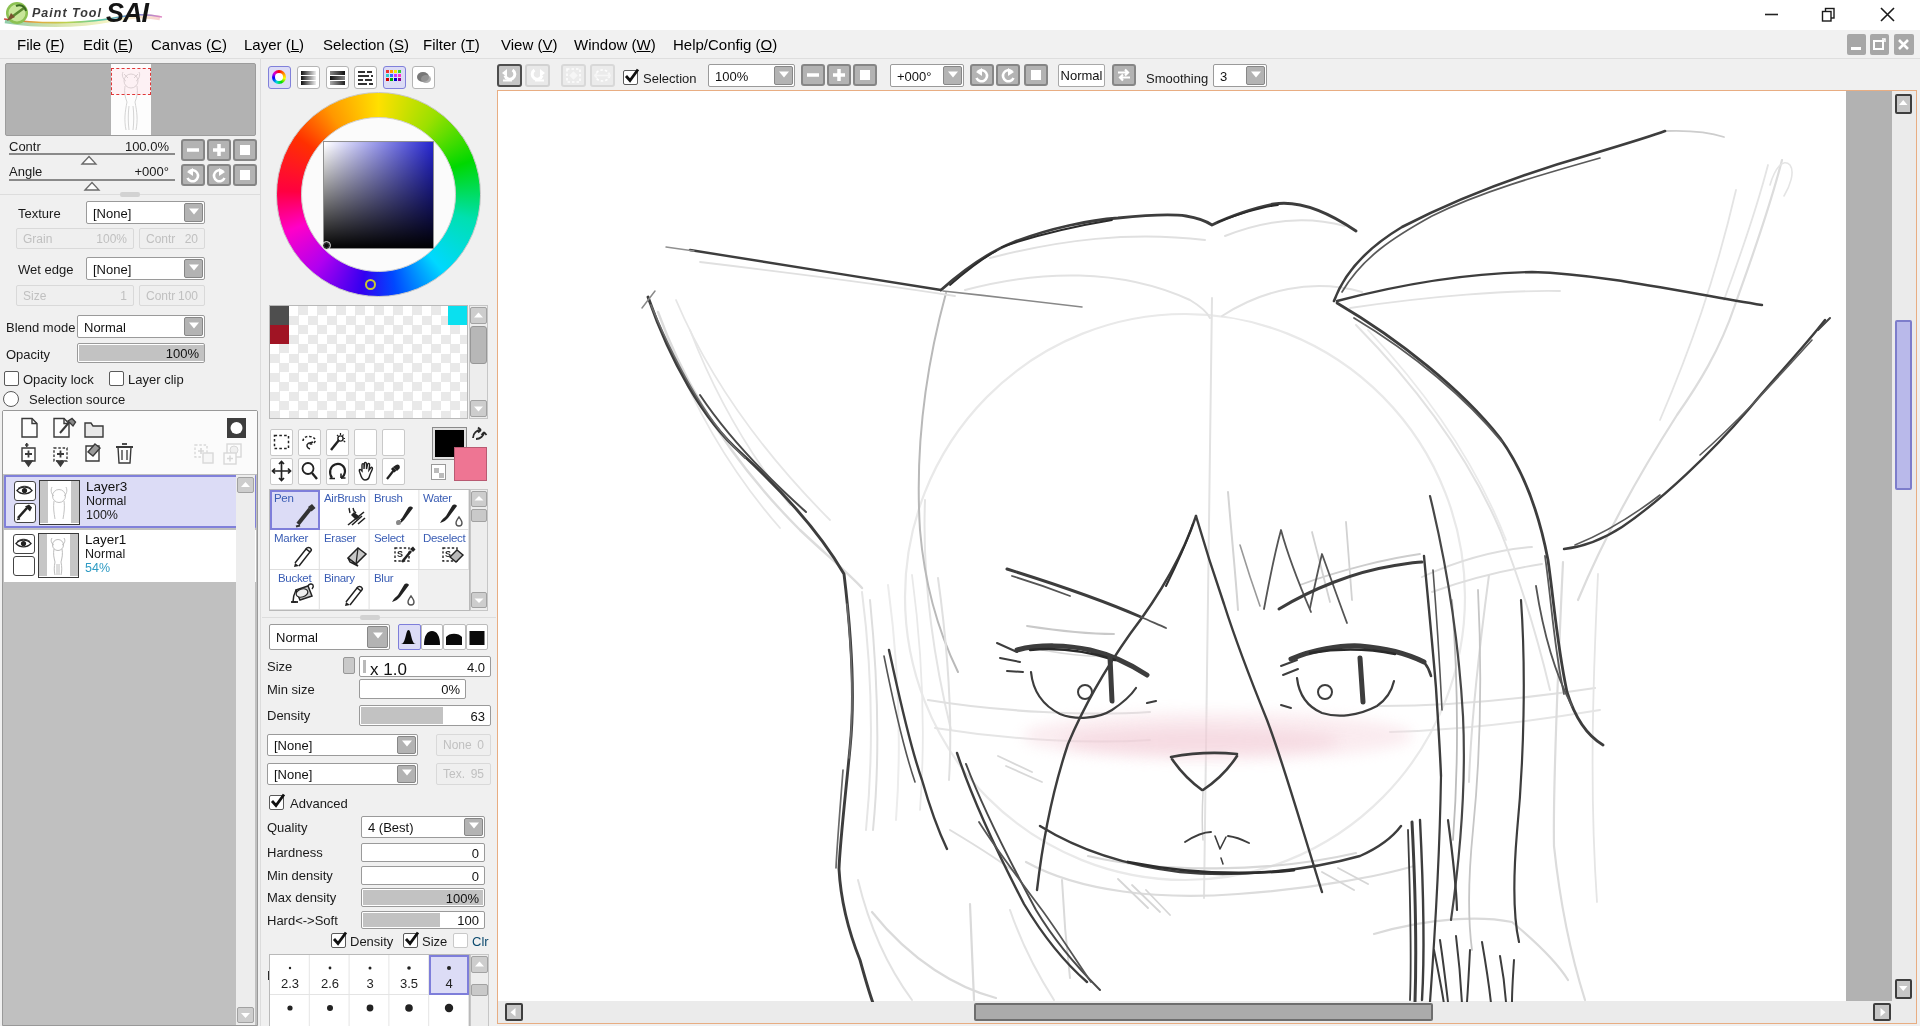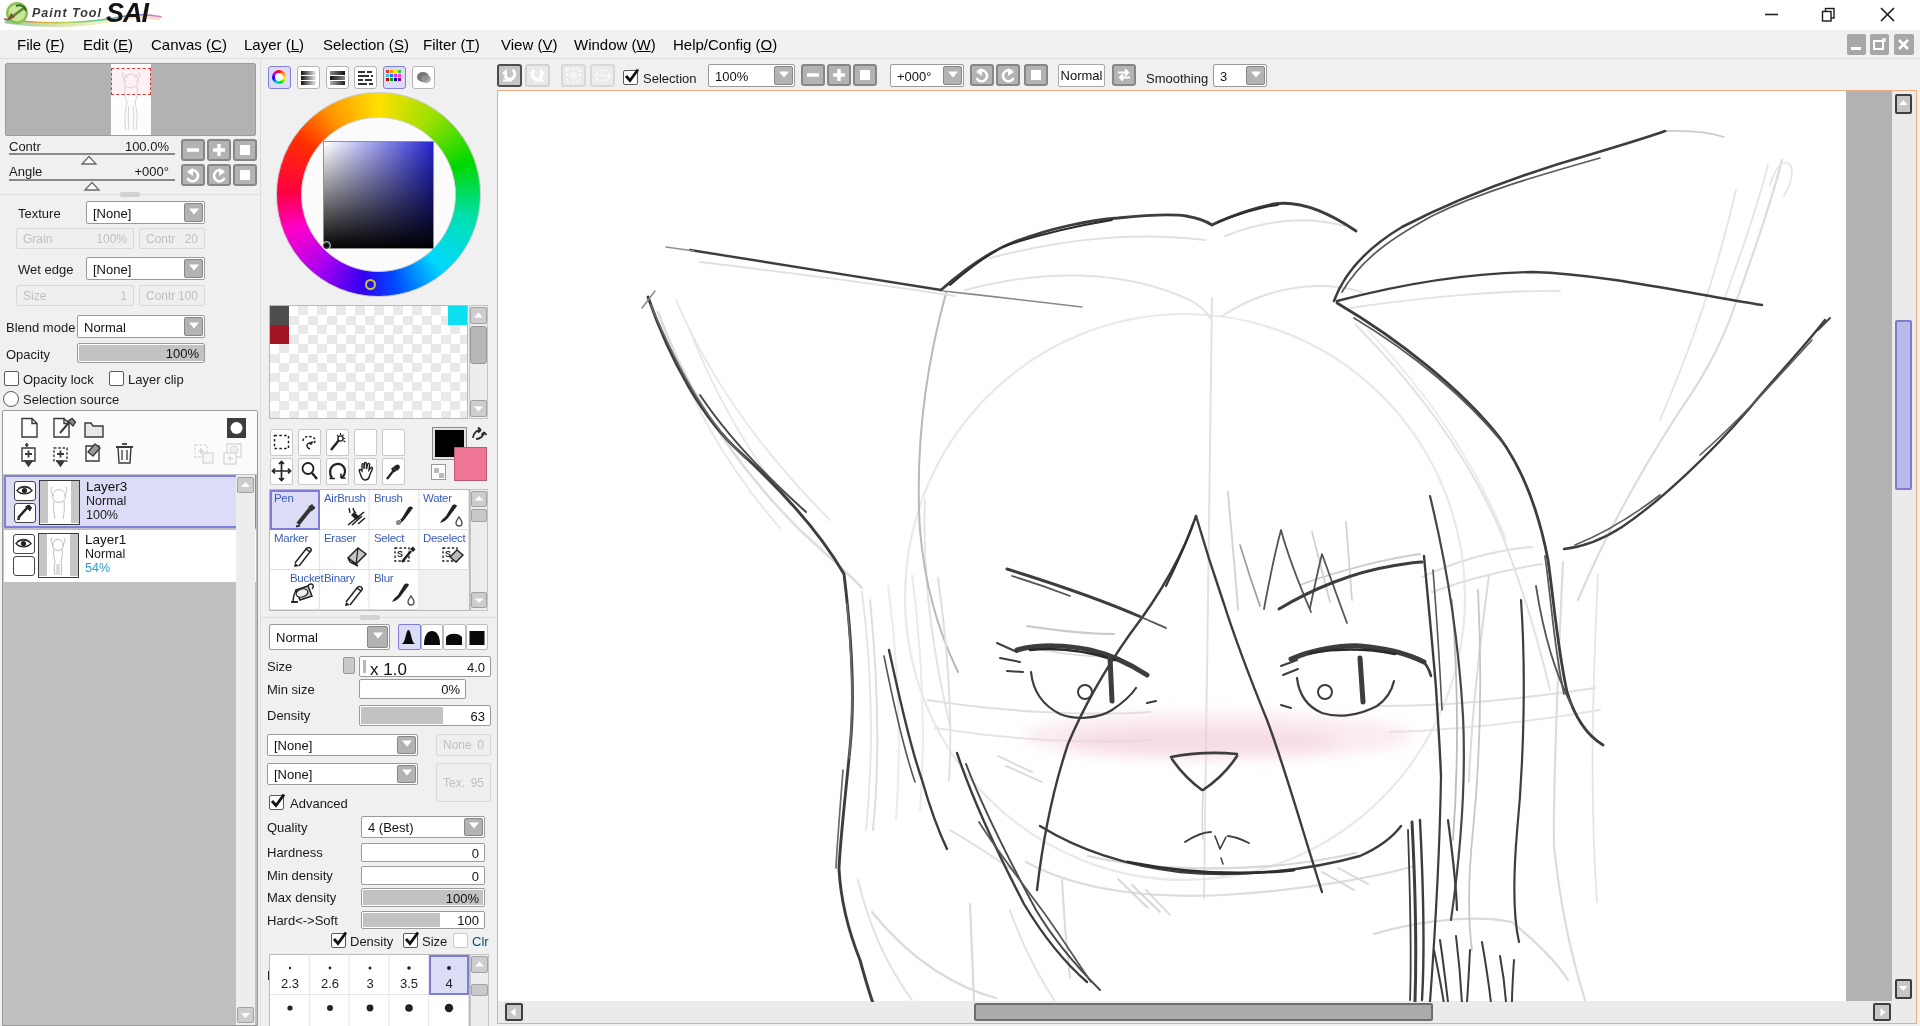--- a/index.html
+++ b/index.html
@@ -230,21 +230,21 @@
 <span class="lbl" style="left:6px;top:347px">Opacity</span>
 <div class="slider" style="left:77px;top:343px;width:128px;height:20px">
     <div class="fill" style="width:125px"></div>
     <span class="val">100%</span>
   </div>
 <div class="cb" style="left:4px;top:371px"></div>
 <span class="lbl" style="left:23px;top:372px">Opacity lock</span>
 <div class="cb" style="left:109px;top:371px"></div>
 <span class="lbl" style="left:128px;top:372px">Layer clip</span>
 <div class="a" style="left:3px;top:391px;width:16px;height:16px;background:#fff;border:1px solid #5a5a5a;border-radius:50%"></div>
-<span class="lbl" style="left:23px;top:392px">Selection source</span>
+<span class="lbl" style="left:29px;top:392px">Selection source</span>
 
 <div class="a" style="left:2px;top:410px;width:256px;height:616px;background:#c0c0c0;border:1px solid #999;border-radius:2px 2px 0 0">
 <div class="a" style="left:0;top:0;width:254px;height:63px;background:#fbfbfb">
 <svg class="a" style="left:16px;top:6px" width="230" height="54" viewBox="0 0 230 54">
 <g fill="#fdfdfd" stroke="#3a3a3a" stroke-width="1.4">
 <path d="M3,1.5 L13,1.5 L18,6.5 L18,20 L3,20 Z"></path>
           <path d="M13,1.5 L13,6.5 L18,6.5" fill="none"></path>
 <path d="M35,1.5 L45,1.5 L50,6.5 L50,20 L35,20 Z"></path>
           <path d="M45,1.5 L45,6.5 L50,6.5" fill="none"></path>
 <path d="M49,4 l4,-2.5 3.5,3.5 -2.5,4 z" fill="#888"></path>
@@ -502,21 +502,21 @@
       <text x="5" y="15" font-size="9" fill="#222" font-weight="bold">S</text>
       <path d="M10,20 L19,9" stroke="#222" stroke-width="2.6"></path>
       <path d="M18,7 l3,-2.5 2.5,3 -2.5,2.5 z" fill="#222"></path>
     </svg>
 <span class="tooltab a" style="left:153px;top:42px">Deselect</span>
 <svg class="a" style="left:170px;top:52px" width="28" height="26">
       <rect x="3" y="6" width="14" height="13" fill="none" stroke="#222" stroke-width="1.4" stroke-dasharray="2.4 2"></rect>
       <text x="5" y="15" font-size="9" fill="#222" font-weight="bold">S</text>
       <path d="M10,15 L17,8 L23,13 L16,20 Z" fill="#b9b9b9" stroke="#222" stroke-width="1.4"></path>
     </svg>
-<span class="tooltab a" style="left:20px;top:82px">Bucket</span>
+<span class="tooltab a" style="left:8px;top:82px">Bucket</span>
 <svg class="a" style="left:18px;top:90px" width="30" height="28">
       <path d="M8,10 L20,6 L24,16 L12,20 Z" fill="#ccc" stroke="#222" stroke-width="1.5"></path>
       <ellipse cx="14" cy="13" rx="6" ry="4" fill="#eee" stroke="#222" stroke-width="1.2" transform="rotate(-18 14 13)"></ellipse>
       <path d="M20,6 C21,4 24,3 25,5 C26,7 25,8 24,9" fill="none" stroke="#222" stroke-width="1.5"></path>
       <path d="M8,10 C6,14 5,18 5,22 L8,22" fill="none" stroke="#222" stroke-width="1.5"></path>
       <path d="M3,22 L10,22" stroke="#222" stroke-width="1.8"></path>
     </svg>
 <span class="tooltab a" style="left:54px;top:82px">Binary</span>
 <svg class="a" style="left:72px;top:92px" width="28" height="26">
       <path d="M4,20 L15,6 L19,9 L8,23" fill="#fff" stroke="#222" stroke-width="1.5"></path>
@@ -579,21 +579,21 @@
     <div class="darr"></div>
   </div>
 <div class="gbox" style="left:436px;top:734px;width:55px;height:22px">
     <span class="l">None</span>
     <span class="r">0</span>
   </div>
 <div class="combo" style="left:267px;top:763px;width:151px;height:22px">
     <span class="tx">[None]</span>
     <div class="darr"></div>
   </div>
-<div class="gbox" style="left:436px;top:763px;width:55px;height:39px">
+<div class="gbox" style="left:436px;top:763px;width:55px;height:22px">
     <span class="l">Tex.</span>
     <span class="r">95</span>
   </div>
 <div class="cb" style="left:269px;top:795px"></div>
 <svg class="a" style="left:268px;top:791px" width="20" height="20">
     <path d="M4,10 L8,14.5 L16,3.5" stroke="#101010" stroke-width="2.8" fill="none"></path>
   </svg>
 <span class="lbl" style="left:290px;top:796px">Advanced</span>
 <span class="lbl" style="left:267px;top:820px">Quality</span>
 <div class="combo" style="left:361px;top:816px;width:124px;height:22px">

